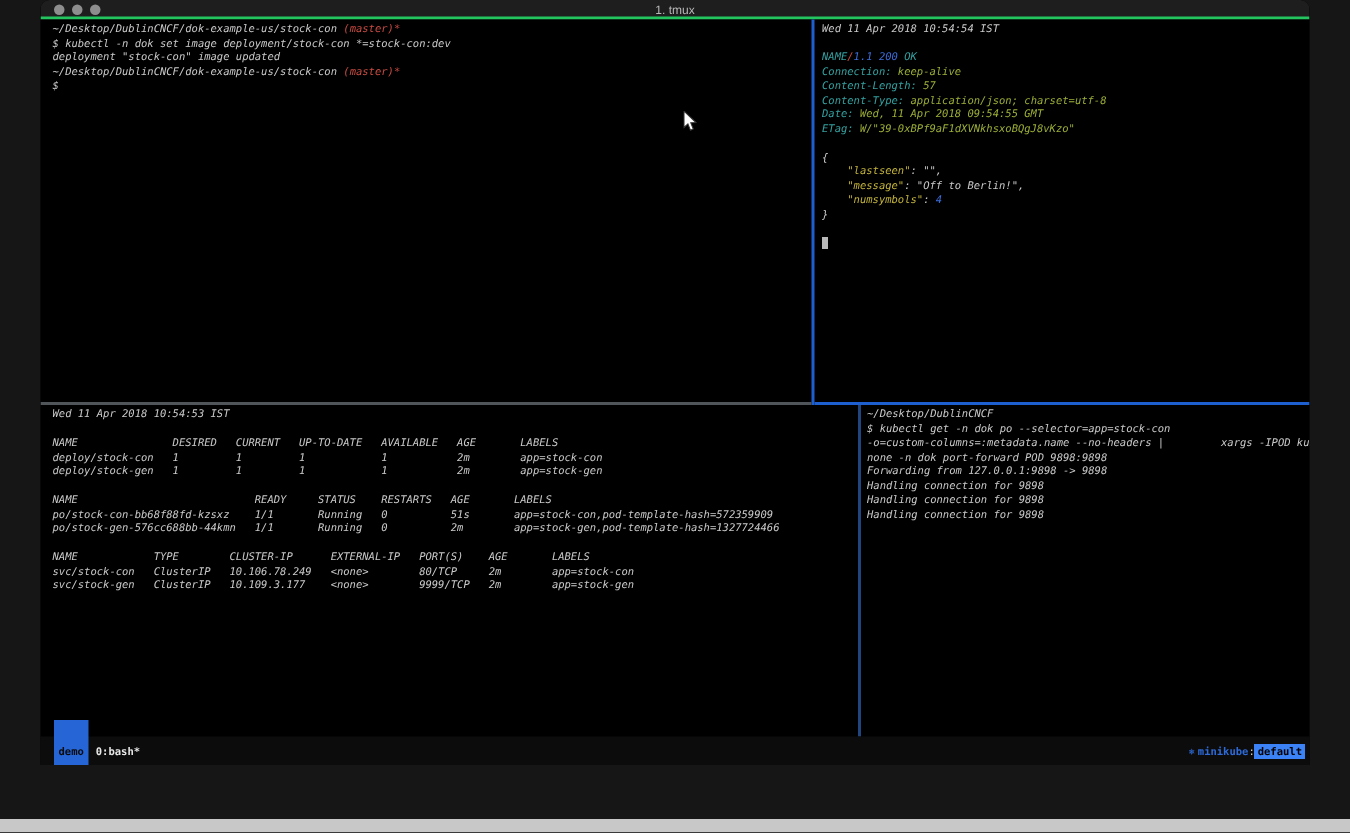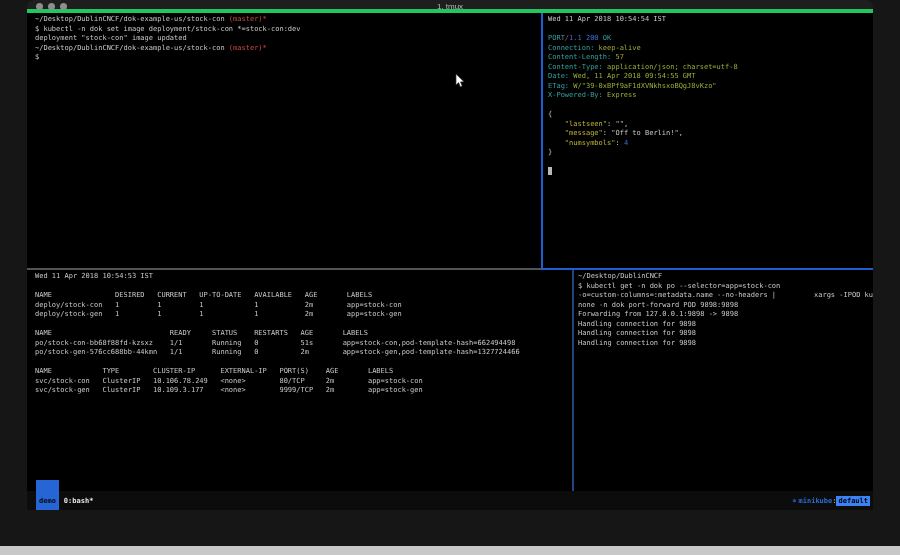--- a/index.html
+++ b/index.html
@@ -2,38 +2,38 @@
 <html><head>
 <meta charset="utf-8">
 <style>
   * { margin: 0; padding: 0; box-sizing: border-box; }
   body { width: 900px; height: 555px; background: #161616; font-family: "DejaVu Sans Mono", monospace; overflow: hidden; }
   .page { position: relative; width: 900px; height: 555px; }
   .bottom-strip { position: absolute; left: 0; top: 546px; width: 900px; height: 9px; background: #c8c8c8; }
 
   .window { position: absolute; left: 27px; top: 0; width: 846px; height: 510px; background: #000; border-radius: 6px 6px 0 0; overflow: hidden; }
 
-  .titlebar { position: relative; height: 13px; background: #1e1e1e; border-bottom: 4px solid #22c55e; }
+  .titlebar { position: relative; height: 13px; background: #1e1e1e; border-bottom: 2px solid #22c55e; }
   .traffic-lights { position: absolute; left: 9px; top: 3px; display: flex; gap: 5px; }
   .traffic-lights span { width: 7px; height: 7px; border-radius: 50%; background: #8e8e8e; display: block; }
   .win-title { position: absolute; left: 0; right: 0; top: 1px; text-align: center; font-size: 8px; line-height: 11px; color: #b8b8b8; font-family: "Liberation Sans", sans-serif; }
 
   .panes { position: relative; width: 846px; height: 478px; background: #000; }
   .pane { position: absolute; overflow: hidden; }
   .pane-tl { left: 0; top: 0; width: 514px; height: 255px; padding: 2px 0 0 8px; }
   .pane-tr { left: 518px; top: 0; width: 330px; height: 255px; padding: 2px 0 0 3px; }
   .pane-bl { left: 0; top: 257px; width: 545px; height: 221px; padding: 2px 0 0 8px; }
   .pane-br { left: 547px; top: 257px; width: 342px; height: 221px; padding: 2px 0 0 4px; }
 
   .divider-v-top { position: absolute; left: 514px; top: 0; width: 2px; height: 257px; background: #1e5fd0; }
   .divider-h-left { position: absolute; left: 0; top: 255px; width: 514px; height: 2px; background: #50555a; }
   .divider-h-right { position: absolute; left: 516px; top: 255px; width: 330px; height: 2px; background: #1e5fd0; }
   .divider-v-bottom { position: absolute; left: 545px; top: 257px; width: 2px; height: 221px; background: #20457f; }
 
-  .line { font-family: "DejaVu Sans Mono", monospace; font-size: 7px; line-height: 9.5px; min-height: 9.5px; white-space: pre; color: #c9c9c9; }
+  .line { font-family: "DejaVu Sans Mono", monospace; font-size: 7px; line-height: 9.5px; min-height: 9.5px; white-space: pre; color: #c9c9c9; font-style: italic; }
   .line span { white-space: pre; }
   .c-red    { color: #c84b42; }
   .c-teal   { color: #35a0a0; }
   .c-green  { color: #9cad36; }
   .c-yellow { color: #c2b23b; }
   .c-blue   { color: #3b6cd9; }
   .cursor-block { display: inline-block; width: 4px; height: 8px; background: #b9b9b9; vertical-align: middle; }
 
   .statusbar { position: absolute; left: 0; top: 491px; width: 846px; height: 19px; background: #0c0c0c; display: flex; align-items: center; justify-content: space-between; padding: 0 3px 0 9px; font-size: 7px; }
   .status-left, .status-right { display: flex; align-items: center; white-space: pre; }
@@ -68,46 +68,45 @@
         <div class="line"><span>~/Desktop/DublinCNCF/dok-example-us/stock-con</span><span class="c-red"> (master)*</span></div>
         <div class="line">$ kubectl -n dok set image deployment/stock-con *=stock-con:dev</div>
         <div class="line">deployment "stock-con" image updated</div>
         <div class="line"><span>~/Desktop/DublinCNCF/dok-example-us/stock-con</span><span class="c-red"> (master)*</span></div>
         <div class="line">$</div>
       </div>
 
       <div class="pane pane-tr">
         <div class="line">Wed 11 Apr 2018 10:54:54 IST</div>
         <div class="line"></div>
-        <div class="line"><span class="c-teal">PORT</span><span class="c-red">/</span><span class="c-blue">1.1 200</span><span class="c-teal"> OK</span></div>
+        <div class="line"><span class="c-teal">NAME</span><span class="c-red">/</span><span class="c-blue">1.1 200</span><span class="c-teal"> OK</span></div>
         <div class="line"><span class="c-teal">Connection:</span><span class="c-green"> keep-alive</span></div>
         <div class="line"><span class="c-teal">Content-Length:</span><span class="c-green"> 57</span></div>
         <div class="line"><span class="c-teal">Content-Type:</span><span class="c-green"> application/json; charset=utf-8</span></div>
         <div class="line"><span class="c-teal">Date:</span><span class="c-green"> Wed, 11 Apr 2018 09:54:55 GMT</span></div>
         <div class="line"><span class="c-teal">ETag:</span><span class="c-green"> W/"39-0xBPf9aF1dXVNkhsxoBQgJ8vKzo"</span></div>
-        <div class="line"><span class="c-teal">X-Powered-By:</span><span class="c-green"> Express</span></div>
         <div class="line"></div>
         <div class="line">{</div>
         <div class="line"><span class="c-yellow">    "lastseen"</span><span>: </span><span>"",</span></div>
         <div class="line"><span class="c-yellow">    "message"</span><span>: </span><span>"Off to Berlin!",</span></div>
         <div class="line"><span class="c-yellow">    "numsymbols"</span><span>: </span><span class="c-blue">4</span></div>
         <div class="line">}</div>
         <div class="line"></div>
         <div class="line"><span class="cursor-block"></span></div>
       </div>
 
       <div class="pane pane-bl">
         <div class="line">Wed 11 Apr 2018 10:54:53 IST</div>
         <div class="line"></div>
         <div class="line">NAME               DESIRED   CURRENT   UP-TO-DATE   AVAILABLE   AGE       LABELS</div>
         <div class="line">deploy/stock-con   1         1         1            1           2m        app=stock-con</div>
         <div class="line">deploy/stock-gen   1         1         1            1           2m        app=stock-gen</div>
         <div class="line"></div>
         <div class="line">NAME                            READY     STATUS    RESTARTS   AGE       LABELS</div>
-        <div class="line">po/stock-con-bb68f88fd-kzsxz    1/1       Running   0          51s       app=stock-con,pod-template-hash=662494498</div>
+        <div class="line">po/stock-con-bb68f88fd-kzsxz    1/1       Running   0          51s       app=stock-con,pod-template-hash=572359909</div>
         <div class="line">po/stock-gen-576cc688bb-44kmn   1/1       Running   0          2m        app=stock-gen,pod-template-hash=1327724466</div>
         <div class="line"></div>
         <div class="line">NAME            TYPE        CLUSTER-IP      EXTERNAL-IP   PORT(S)    AGE       LABELS</div>
         <div class="line">svc/stock-con   ClusterIP   10.106.78.249   &lt;none&gt;        80/TCP     2m        app=stock-con</div>
         <div class="line">svc/stock-gen   ClusterIP   10.109.3.177    &lt;none&gt;        9999/TCP   2m        app=stock-gen</div>
       </div>
 
       <div class="pane pane-br">
         <div class="line">~/Desktop/DublinCNCF</div>
         <div class="line">$ kubectl get -n dok po --selector=app=stock-con</div>

